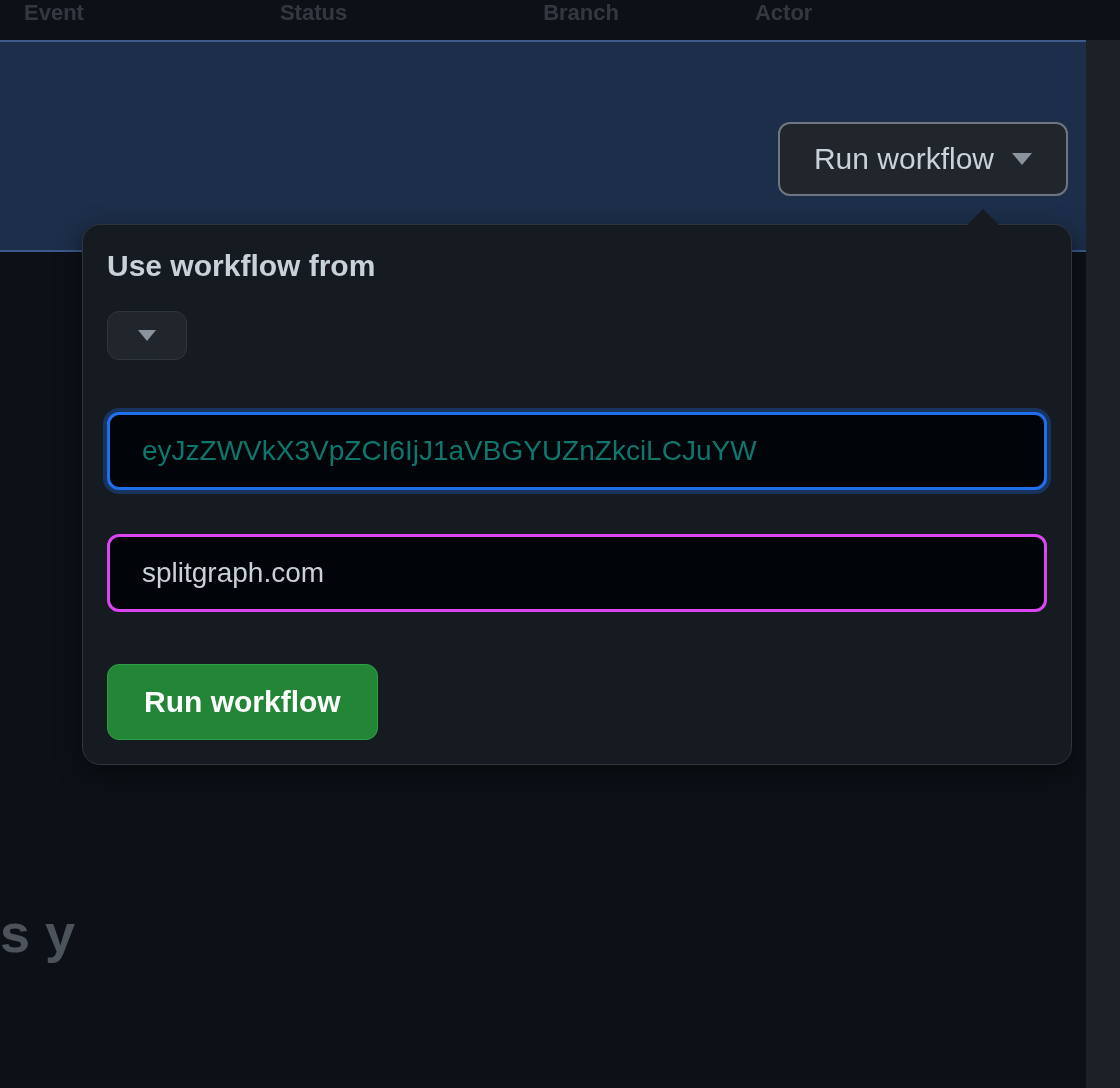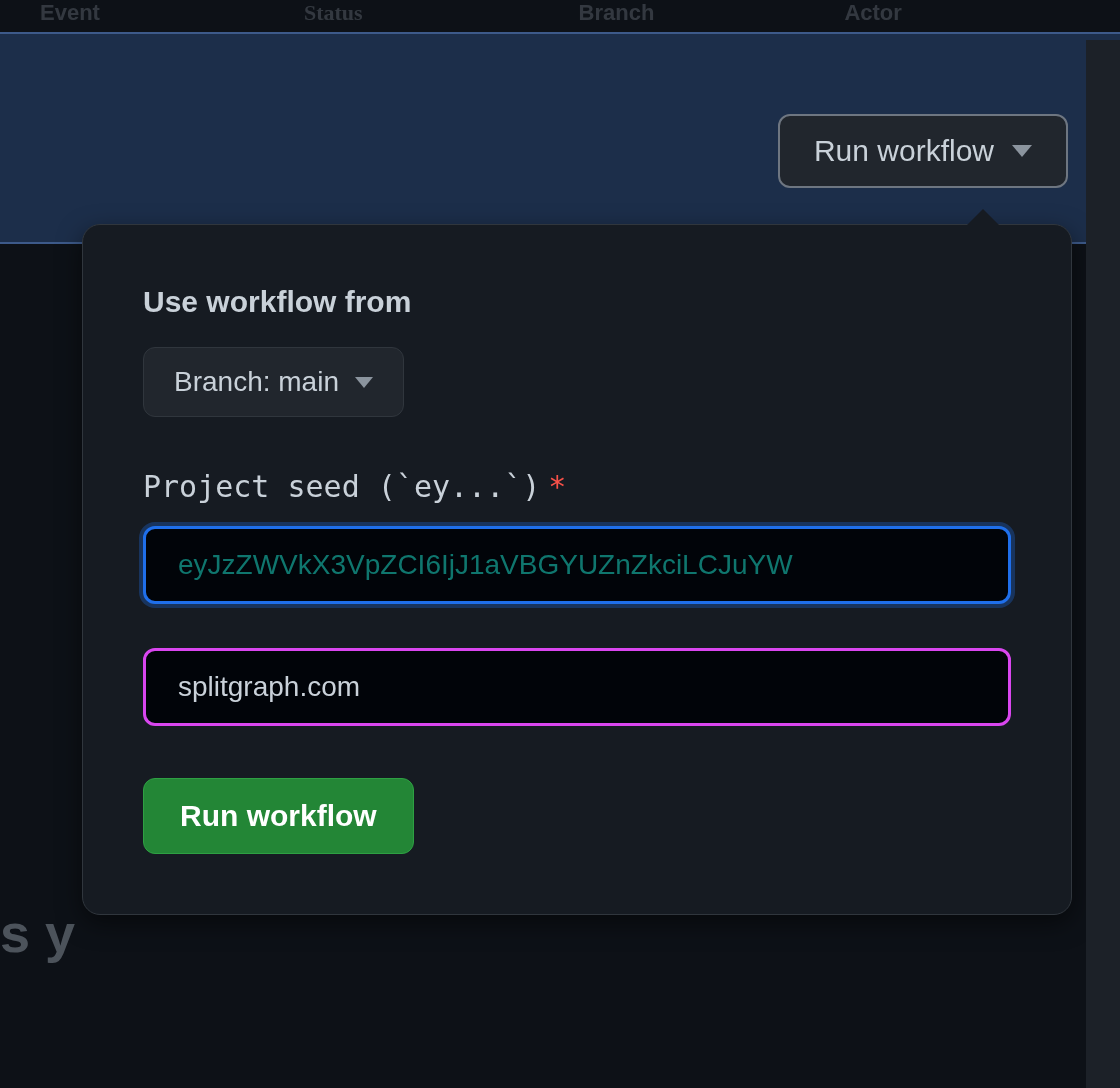--- a/index.html
+++ b/index.html
@@ -12,23 +12,24 @@
       background: #0d1117;
       font-family: -apple-system, BlinkMacSystemFont, "Segoe UI", Helvetica, Arial, sans-serif;
       width: 1120px;
       height: 1088px;
       overflow: hidden;
       position: relative;
     }
     
     .header-row {
       display: flex;
-      padding: 0 40px;
-      height: 32px;
+      padding: 0 24px;
+      height: 40px;
       opacity: 0.3;
+      gap: 16px;
     }
     
     .header-col {
       color: #8b949e;
       font-size: 22px;
       font-weight: 600;
       margin-right: 120px;
     }
     
     .banner {
@@ -69,21 +70,21 @@
     }
     
     .popover {
       position: absolute;
       top: 224px;
       left: 82px;
       right: 48px;
       background: #161b22;
       border: 1px solid #30363d;
       border-radius: 18px;
-      padding: 60px;
+      padding: 24px;
       box-shadow: 0 8px 24px rgba(0,0,0,0.5);
     }
     
     .popover::before {
       content: '';
       position: absolute;
       top: -16px;
       right: 72px;
       width: 0;
       height: 0;
@@ -194,47 +195,41 @@
       width: 34px;
       height: 1048px;
       background: #1c2128;
     }
   </style>
 </head>
 <body>
 
 <div class="header-row">
   <div class="header-col">Event</div>
-  <div class="header-col" style="margin-left: 84px; font-family: Liberation Serif, serif;">Status</div>
-  <div class="header-col" style="margin-left: 96px;">Branch</div>
-  <div class="header-col" style="margin-left: 70px;">Actor</div>
+  <div class="header-col" style="margin-left: 60px;">Status</div>
+  <div class="header-col" style="margin-left: 60px;">Branch</div>
+  <div class="header-col" style="">Actor</div>
 </div>
 
 <div class="banner">
   <div class="run-workflow-trigger">
     <span class="run-workflow-trigger-text">Run workflow</span>
     <span class="caret-down"></span>
   </div>
 </div>
 
 <div class="bg-text">s y</div>
 
 <div class="popover">
   <div class="popover-label">Use workflow from</div>
   
   <div class="branch-selector">
-    <span class="branch-selector-text">
-      <span>Branch: </span><span>main</span>
-    </span>
     <span class="caret-down-small"></span>
   </div>
   
-  <div class="field-label">
-    <span>Project seed (`ey...`)</span><span class="required-asterisk">*</span>
-  </div>
   <input type="text" class="text-input" value="eyJzZWVkX3VpZCI6IjJ1aVBGYUZnZkciLCJuYW" style="">
   
   <input type="text" class="text-input-plain" value="splitgraph.com" style="">
   
   <button class="run-button">Run workflow</button>
 </div>
 
 <div class="scrollbar-track"></div>
 
 </body></html>

